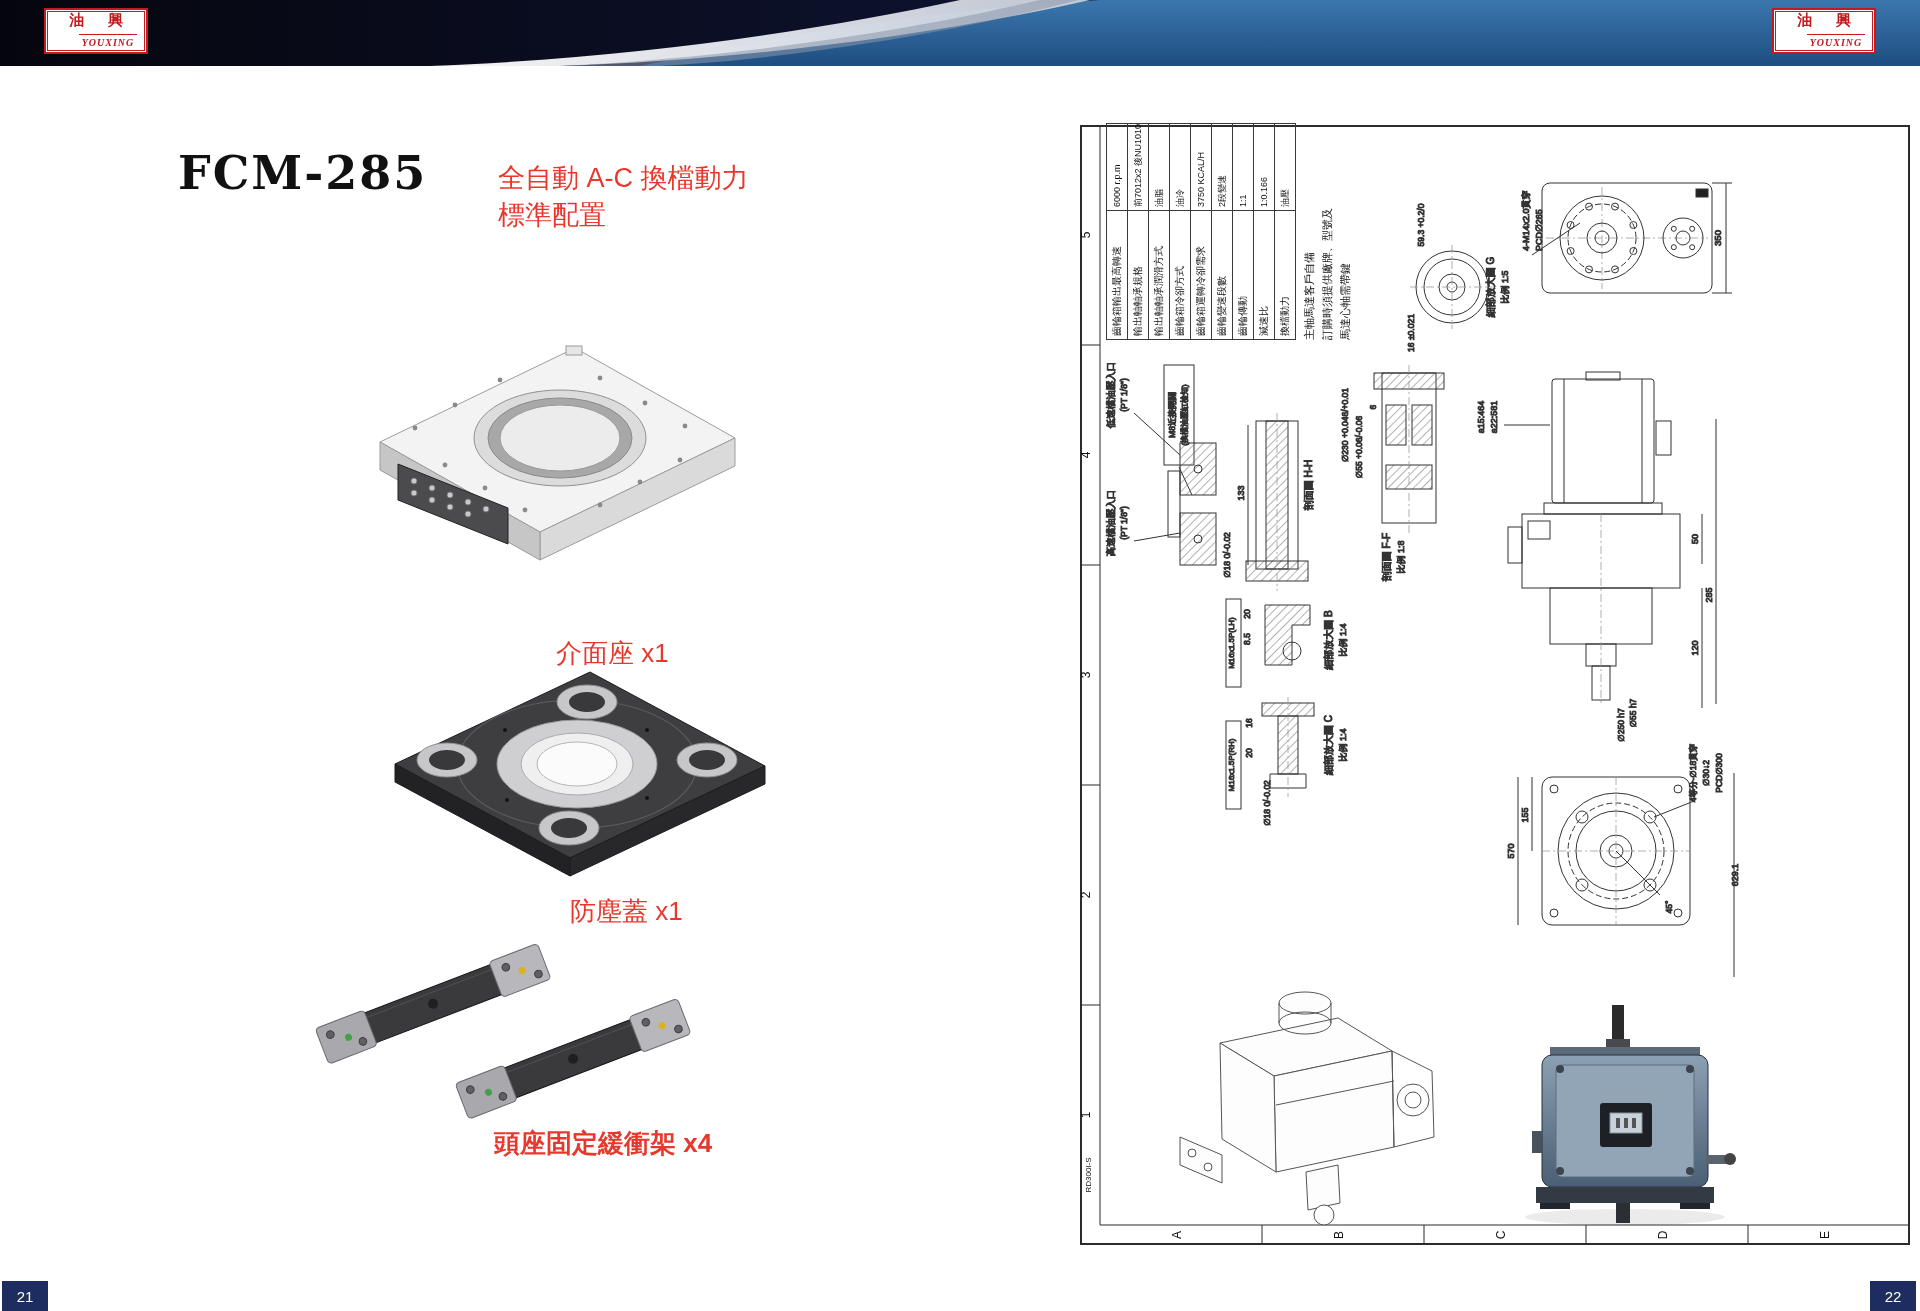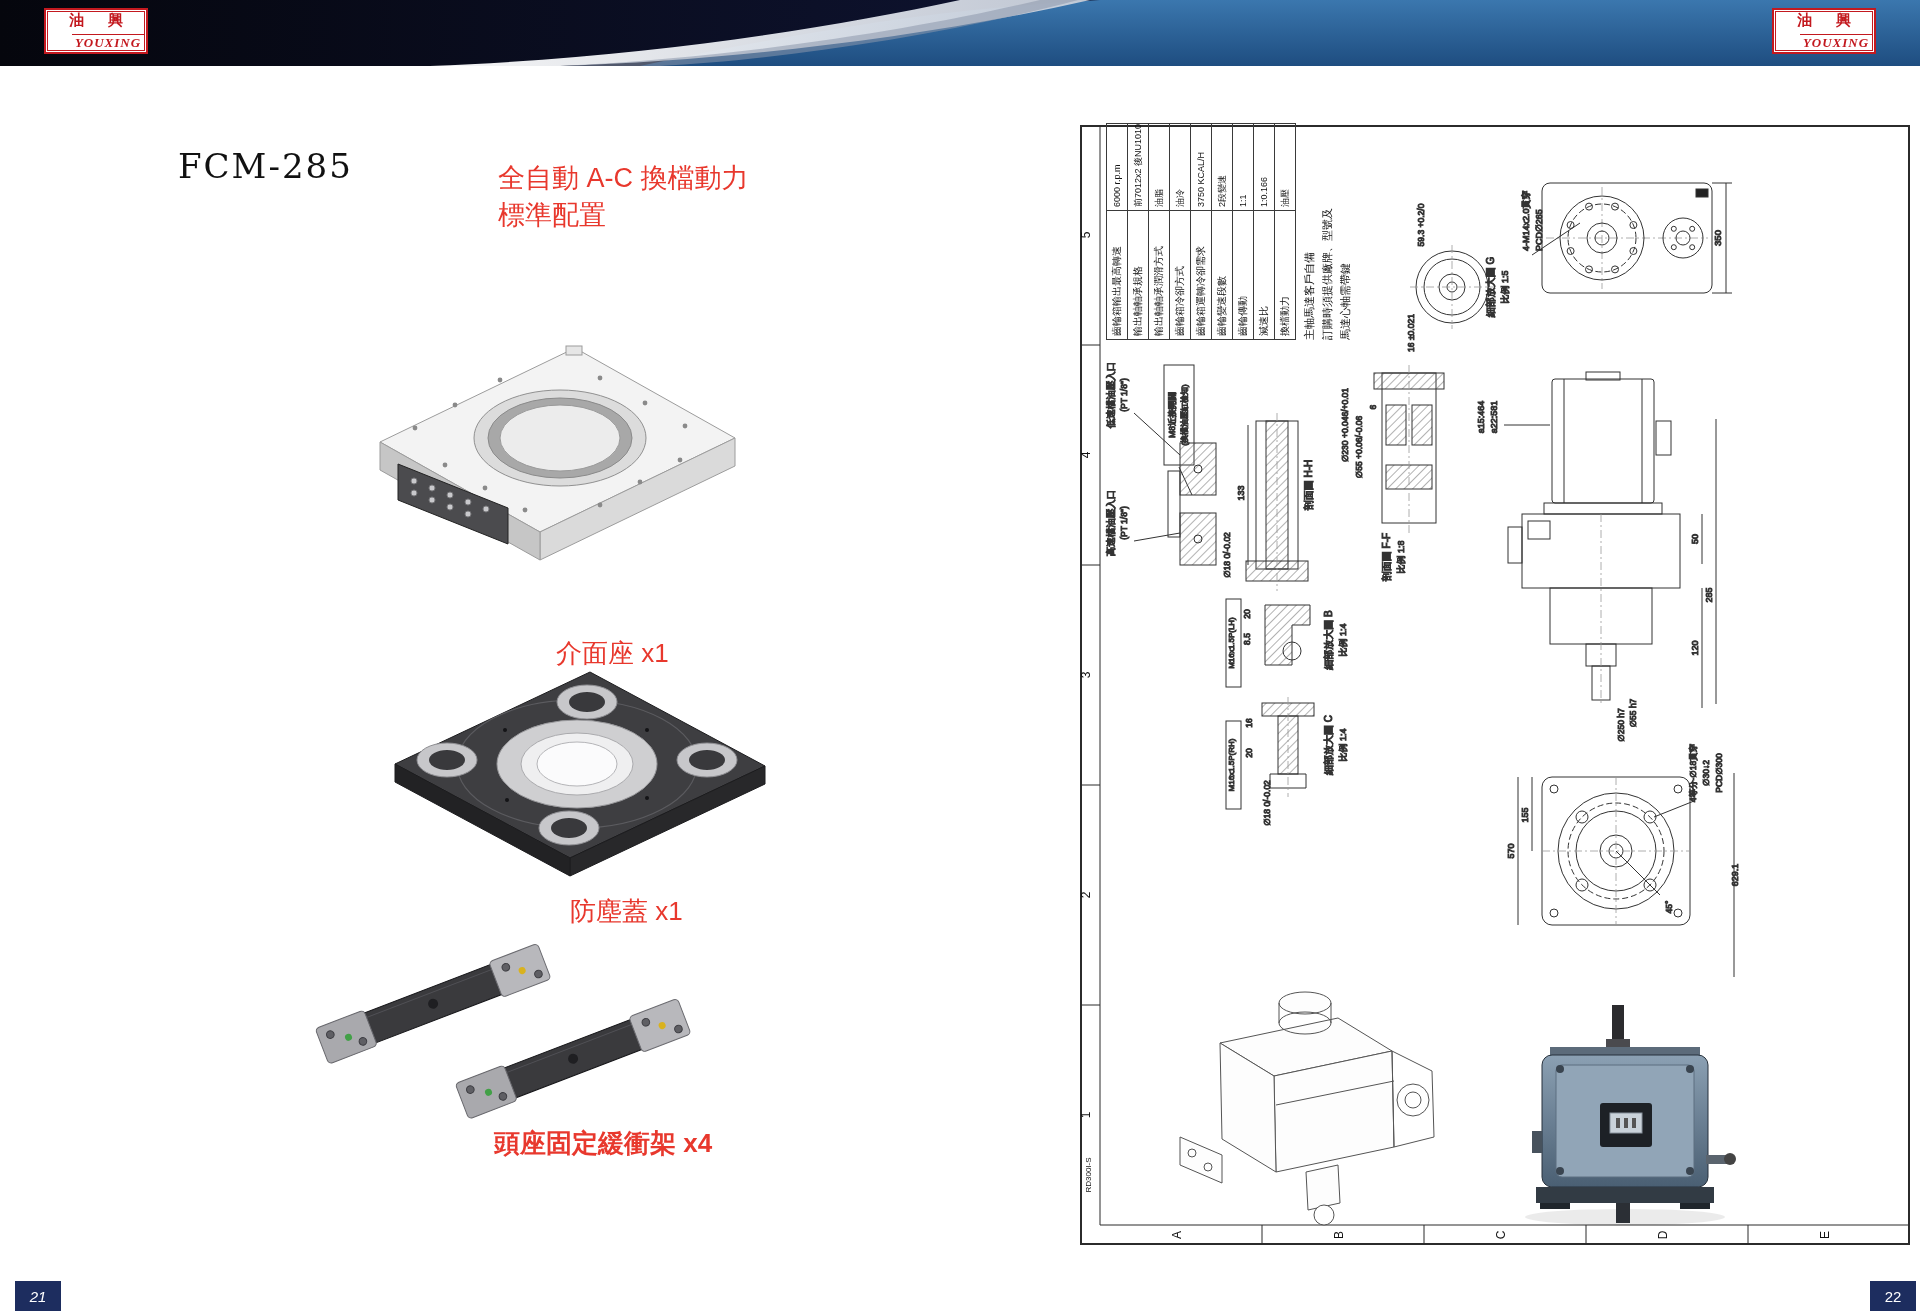--- a/index.html
+++ b/index.html
@@ -16,29 +16,29 @@
   .logo-box .inner{
     border:1px solid #c3191f;height:100%;box-sizing:border-box;
     display:flex;flex-direction:column;align-items:center;justify-content:space-between;
   }
   .logo-cn{
     color:#c3191f;font-family:"Liberation Serif",serif;font-weight:bold;
     font-size:15px;letter-spacing:10px;line-height:17px;text-indent:10px;
   }
   .logo-en{
     color:#c3191f;font-family:"Liberation Serif",serif;font-style:italic;
-    font-weight:bold;font-size:13px;letter-spacing:1px;line-height:15px;
+    font-weight:bold;font-size:10px;letter-spacing:1px;line-height:15px;
     border-top:1px solid #c3191f;padding:0 3px;margin-left:24px;
   }
   .logo-left{left:44px;}
   .logo-right{left:1772px;}
   
   .model-title{
     position:absolute;left:178px;top:146px;
-    font-family:"DejaVu Serif",serif;font-weight:normal;font-size:34px;
+    font-family:"DejaVu Serif",serif;font-weight:bold;font-size:46px;
     letter-spacing:2px;color:#111111;
   }
   .subtitle{
     position:absolute;left:498px;top:160px;color:#e8382d;
     font-size:27px;line-height:37px;
   }
   .caption{
     position:absolute;color:#e8382d;font-size:26px;white-space:nowrap;
   }
   
@@ -62,21 +62,21 @@
   }
   table.spec td.l{width:122px;font-size:10px;}
   table.spec td.v{width:80px;font-size:9px;}
   .spec-notes{margin-top:4px;}
   .spec-notes div{font-size:11px;height:18px;line-height:18px;color:#111;white-space:nowrap;}
   
   .pagenum{
     position:absolute;bottom:0;width:46px;height:30px;background:#1d2d5f;
     color:#ffffff;font-size:15px;display:flex;align-items:center;justify-content:center;
   }
-  .pagenum.left{left:15px;font-style:italic;}
+  .pagenum.left{left:2px;}
   .pagenum.right{right:4px;}
   
   svg text{font-family:"Liberation Sans",sans-serif;fill:#111111;}
 </style>
 </head>
 <body>
 
 <div class="header">
   <svg width="1920" height="66" viewBox="0 0 1920 66">
     <defs>

